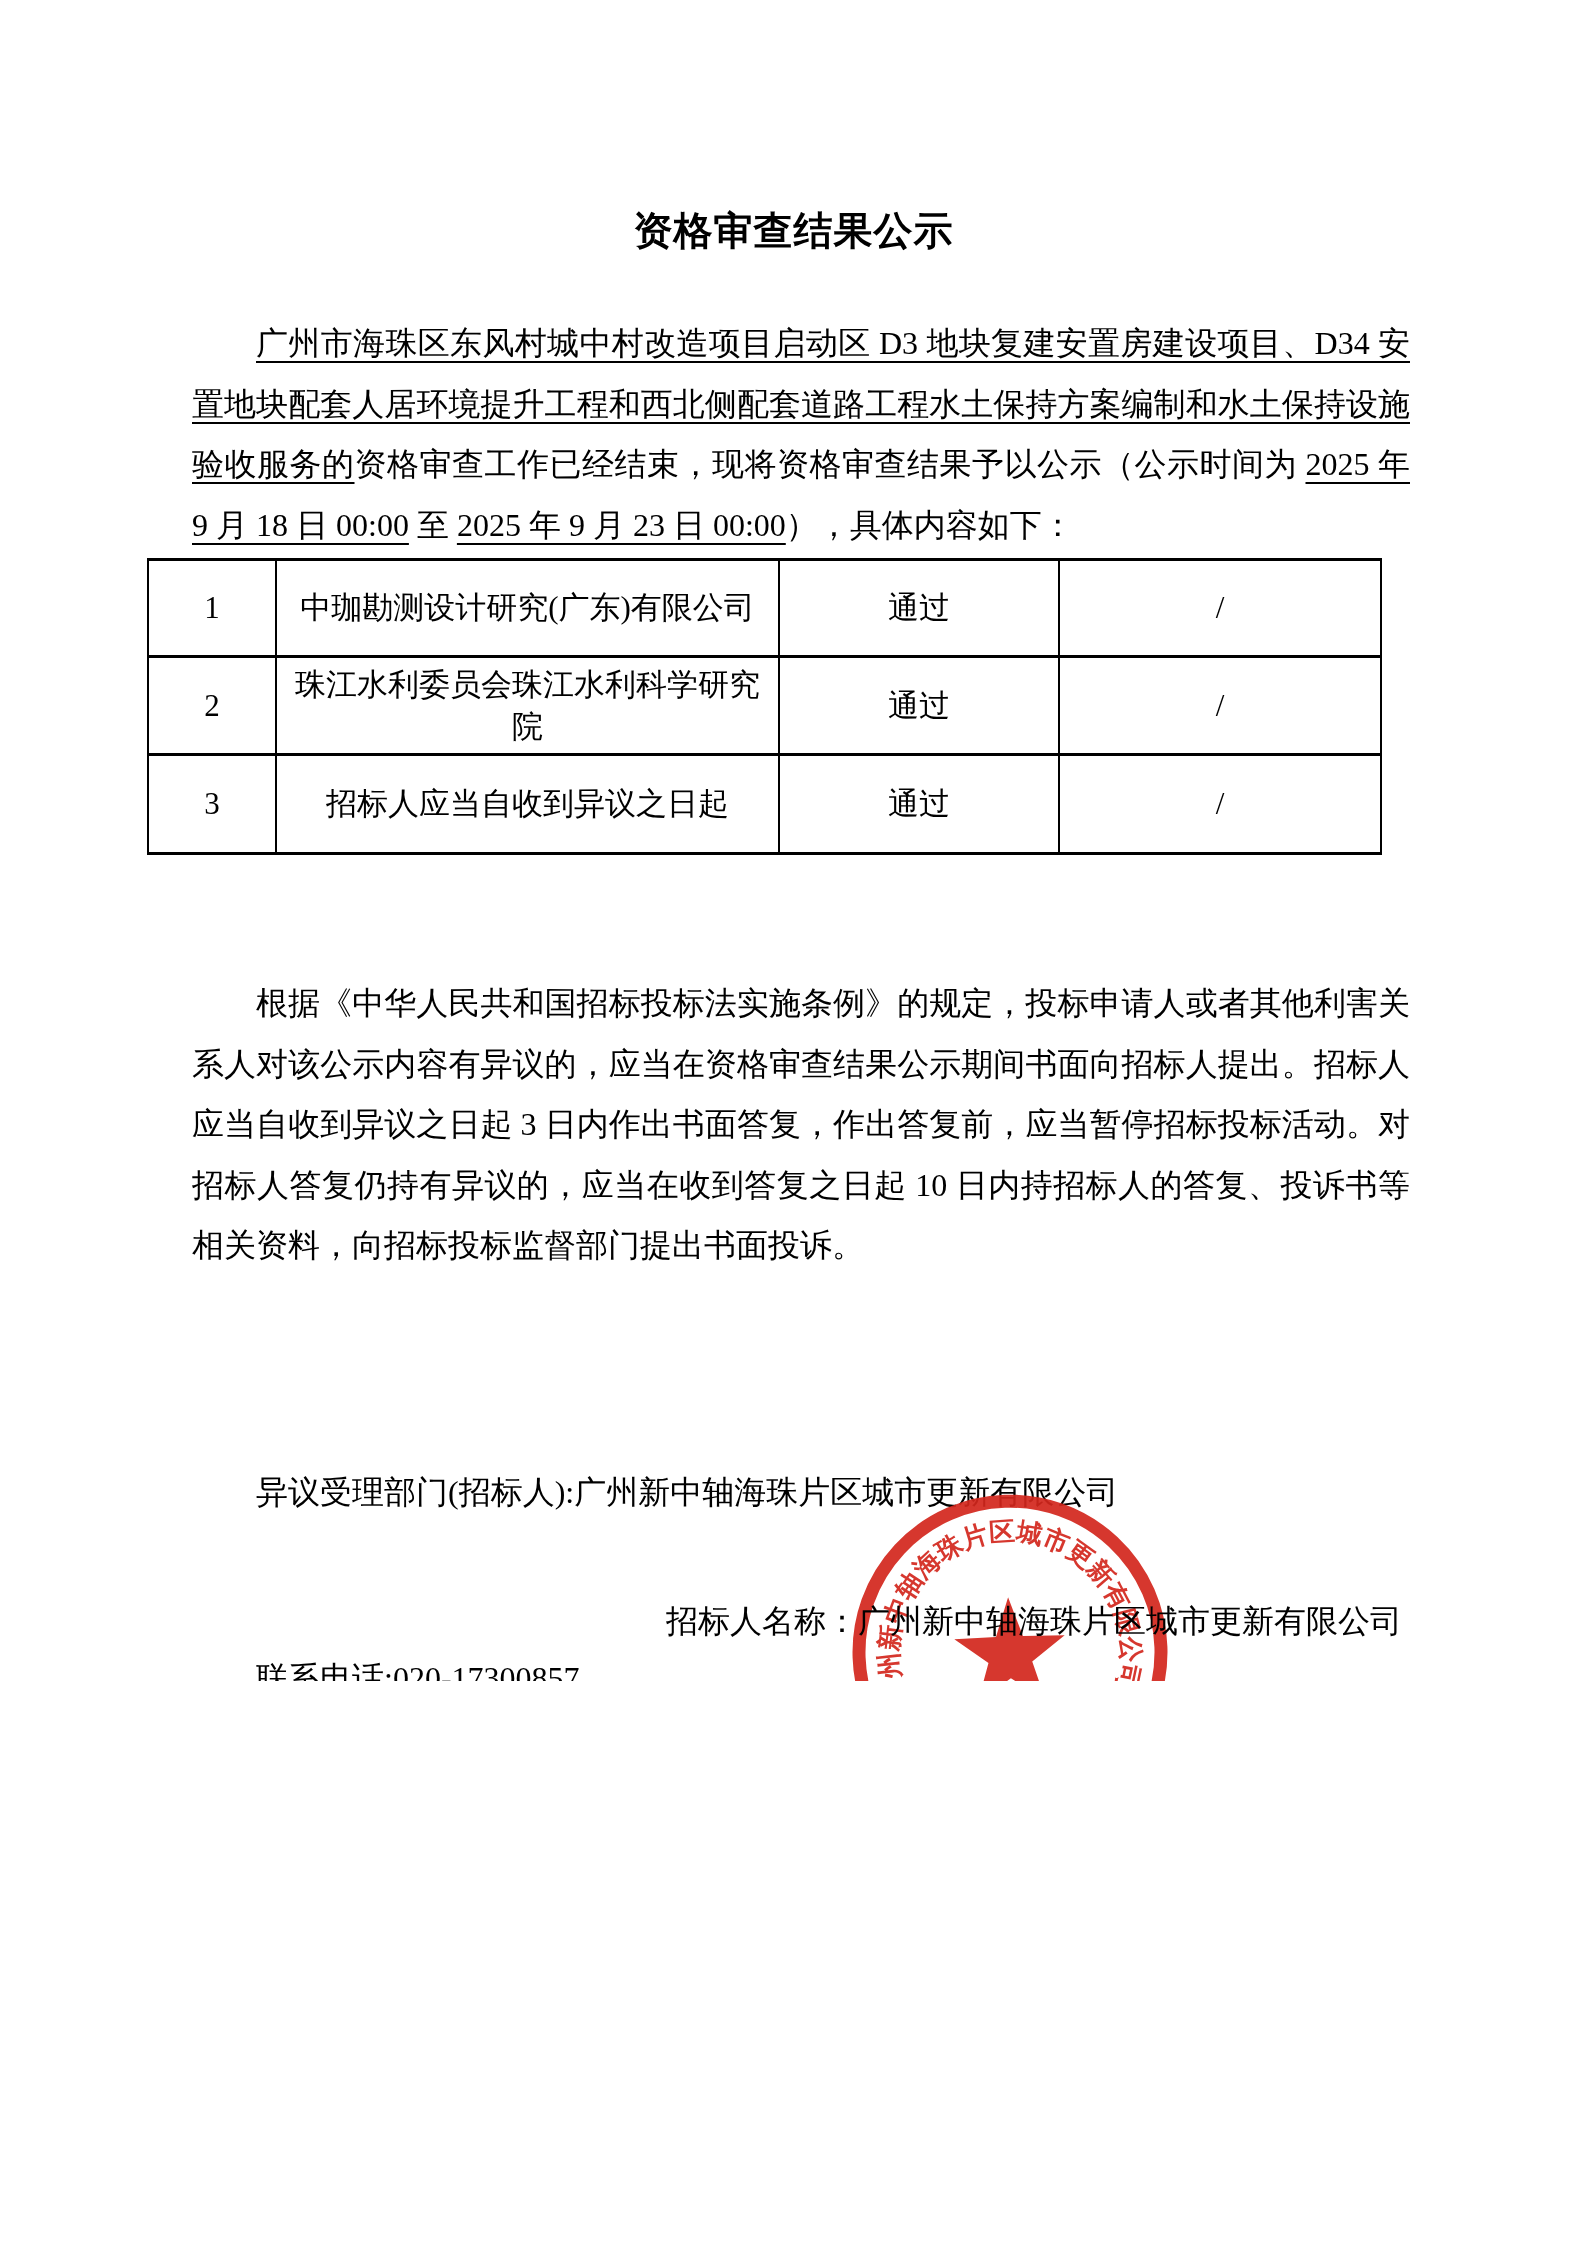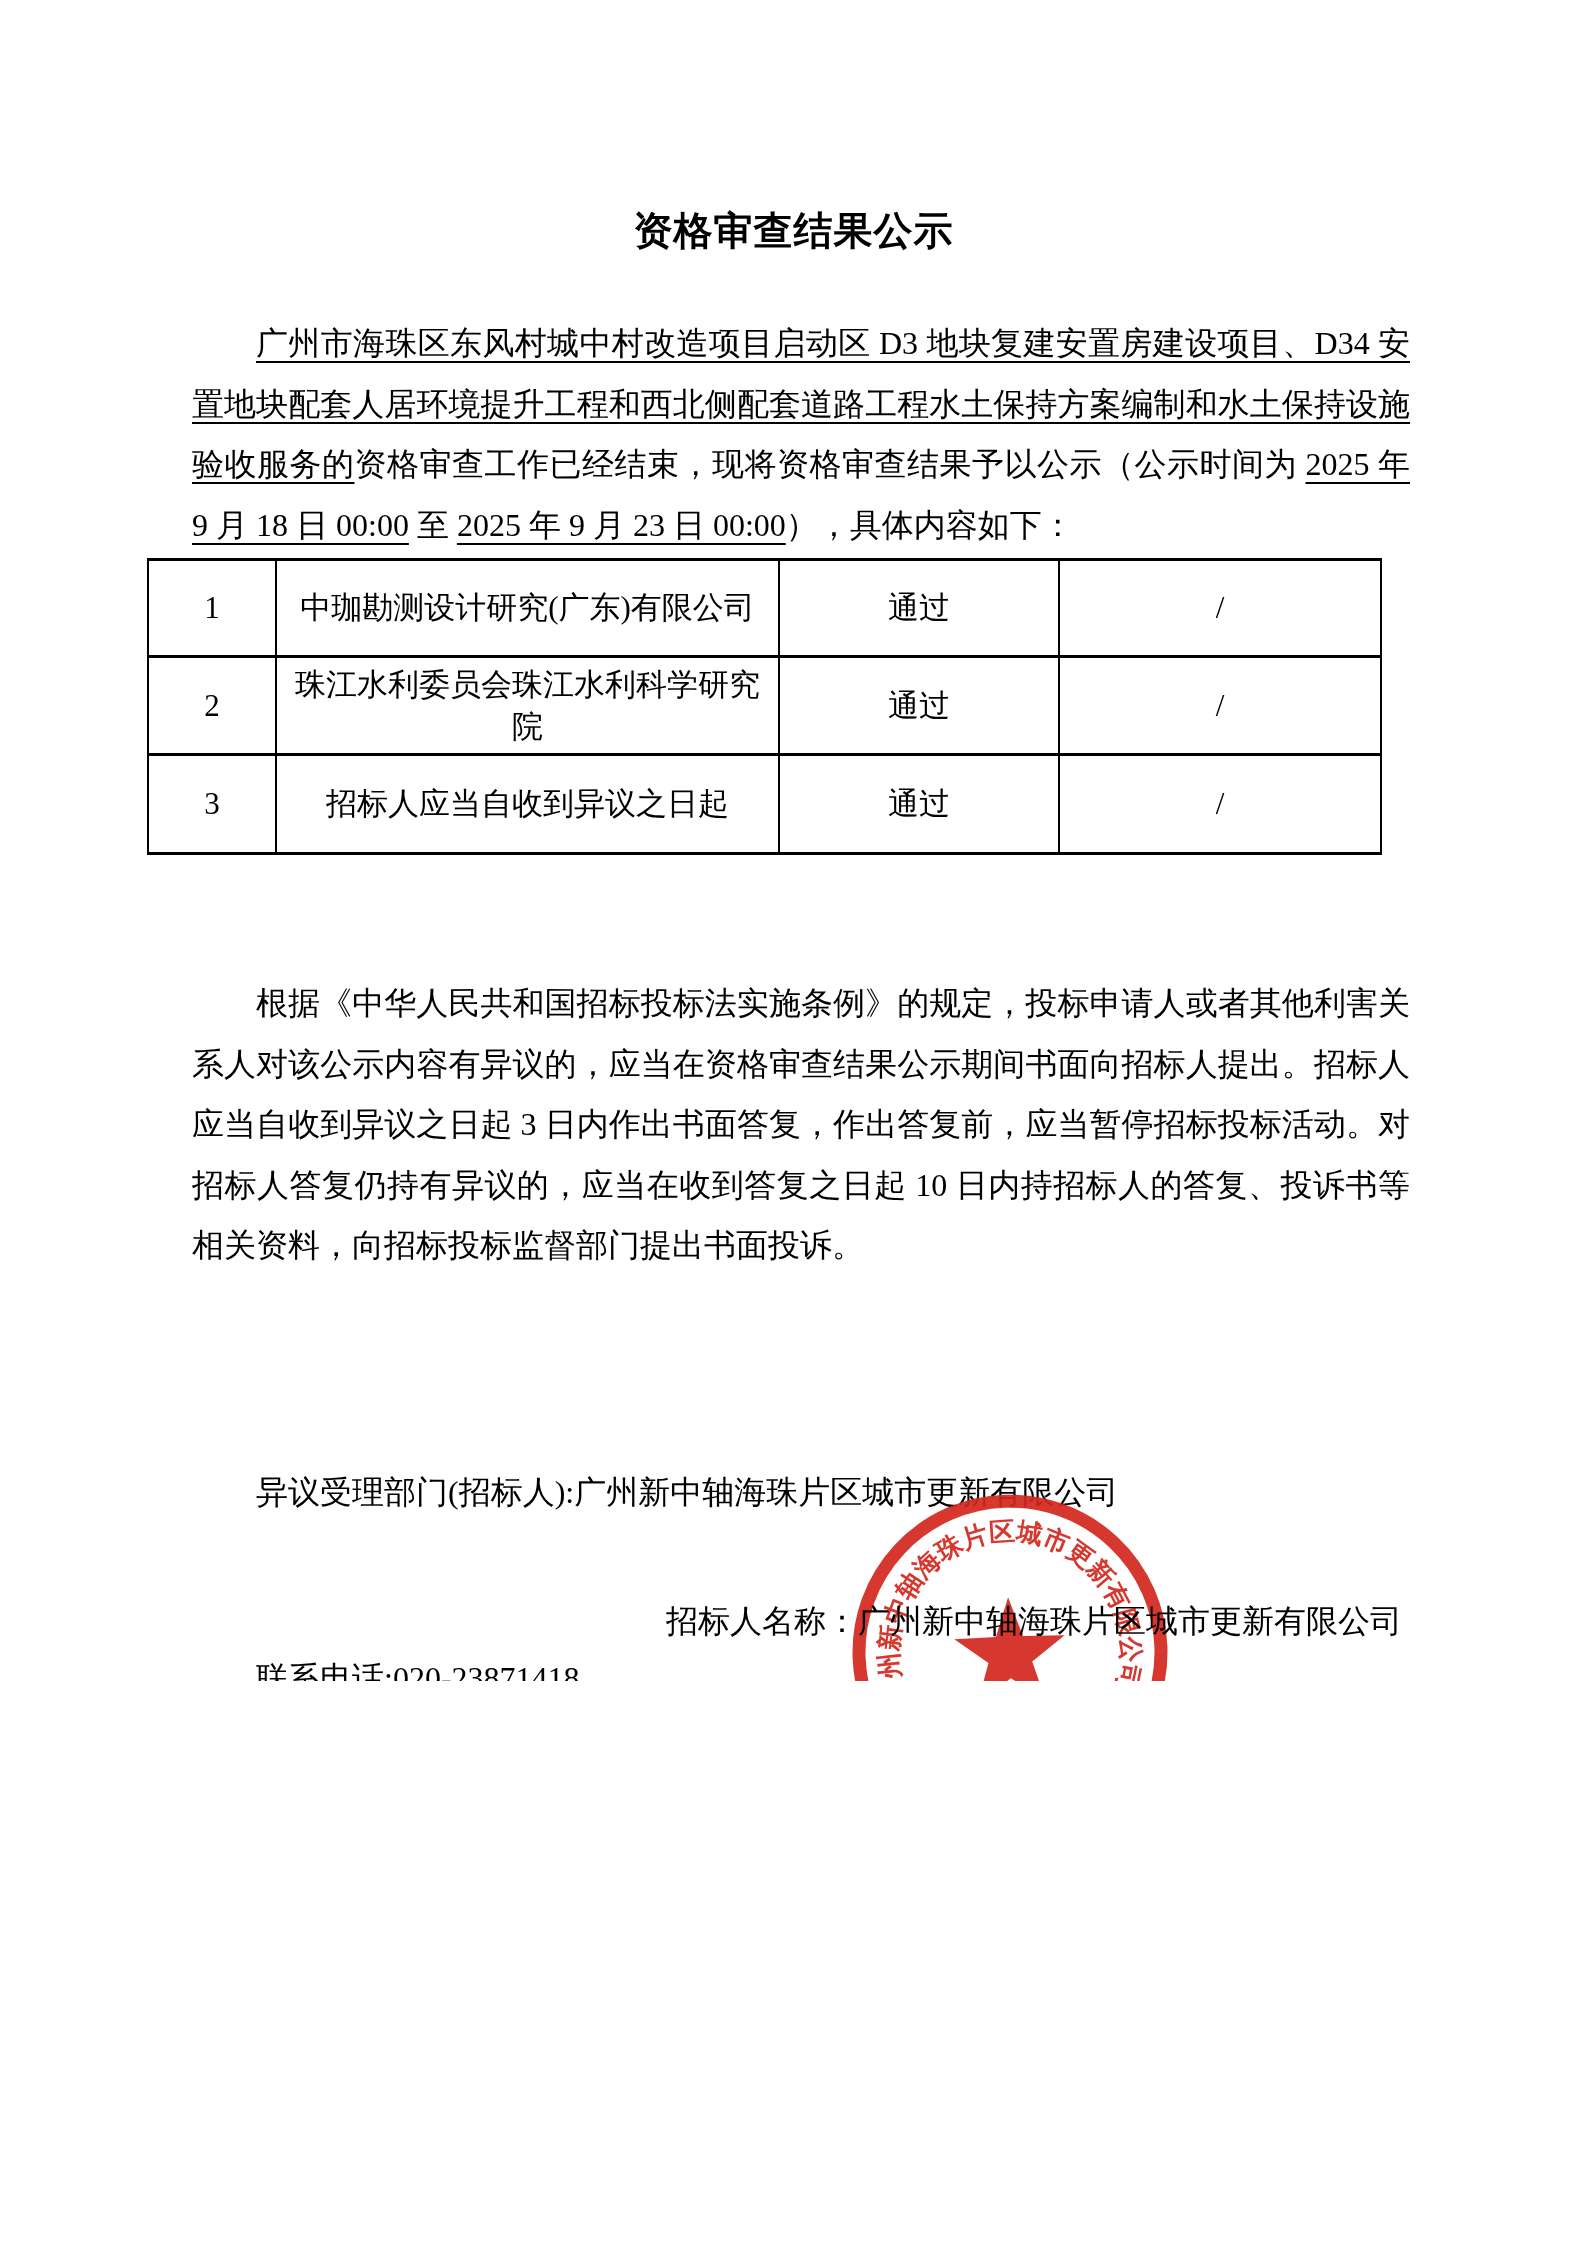--- a/index.html
+++ b/index.html
@@ -86,21 +86,21 @@
       <td>通过</td>
       <td>/</td>
     </tr>
   </tbody>
     </table>
 
   <div class="para" id="legal">根据《中华人民共和国招标投标法实施条例》的规定，投标申请人或者其他利害关系人对该公示内容有异议的，应当在资格审查结果公示期间书面向招标人提出。招标人应当自收到异议之日起 3 日内作出书面答复，作出答复前，应当暂停招标投标活动。对招标人答复仍持有异议的，应当在收到答复之日起 10 日内持招标人的答复、投诉书等相关资料，向招标投标监督部门提出书面投诉。</div>
 
   <div class="contact">
     <div>异议受理部门(招标人):广州新中轴海珠片区城市更新有限公司</div>
-    <div>联系电话:020-23871418</div>
+    <div>联系电话:020-17300857</div>
   </div>
 
   <svg class="stamp" viewBox="0 0 330 330">
     <circle cx="160" cy="165" r="151" fill="none" stroke="#d3271d" stroke-width="13"></circle>
     <polygon fill="#d3271d" points="160,110 173.5,149.4 215.2,150.1 181.9,175.1 194.1,214.9 160,191 125.9,214.9 138.1,175.1 104.8,150.1 146.5,149.4"></polygon>
     <defs>
       <path id="rimArc" d="M 57.6 210.6 A 112 112 0 1 1 262.4 210.6" fill="none"></path>
       <path id="codeArc" d="M 84.3 273.1 A 132 132 0 0 0 235.7 273.1" fill="none"></path>
     </defs>
     <text font-size="26" fill="#d3271d" font-weight="600">

